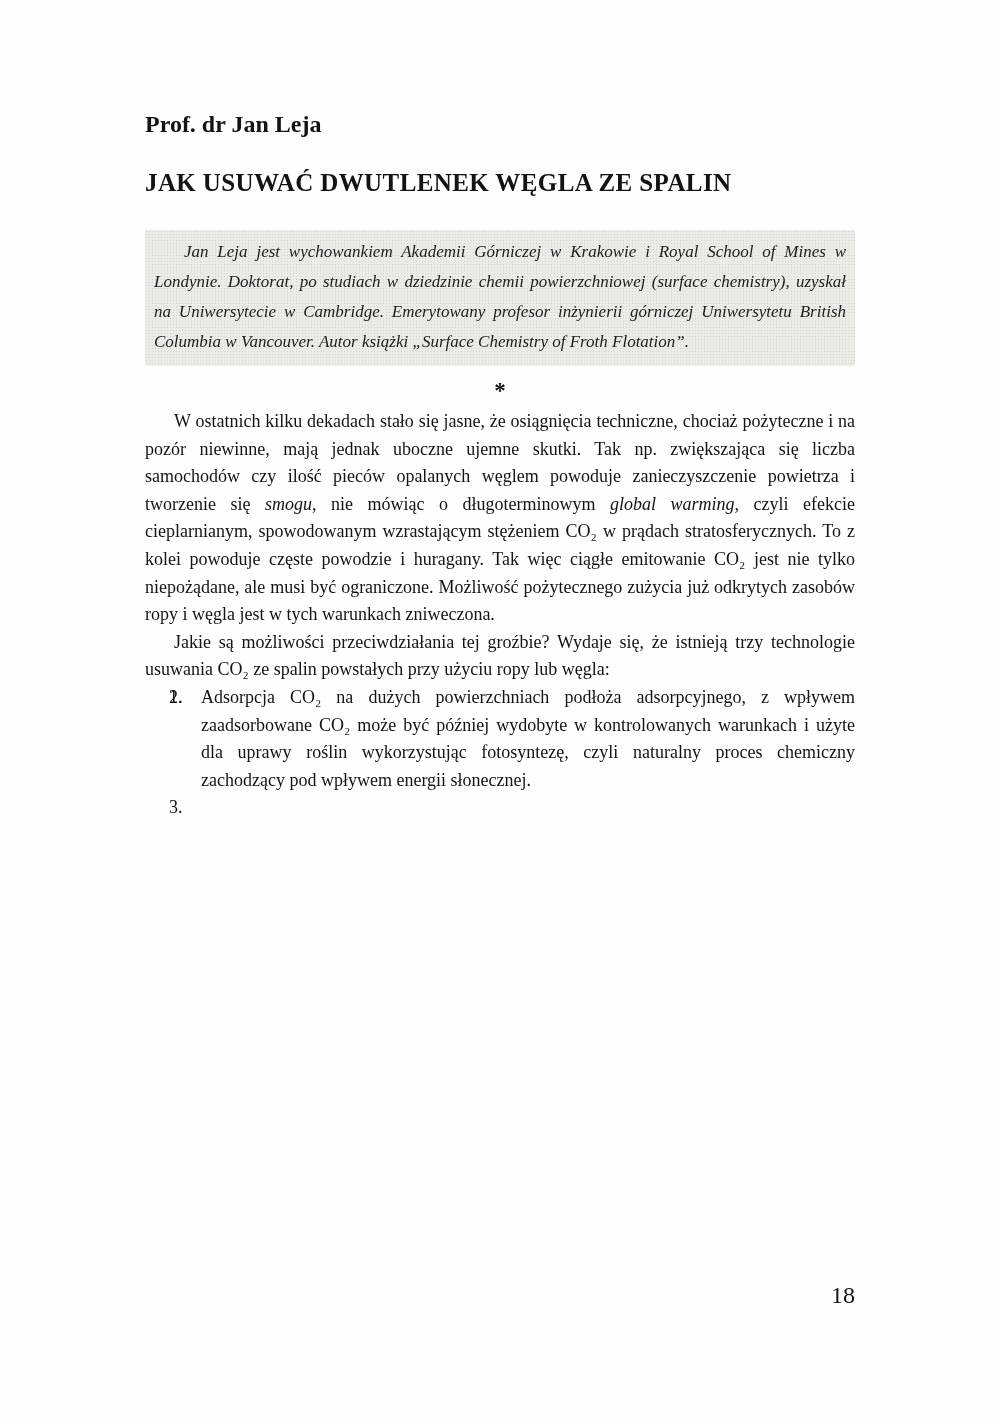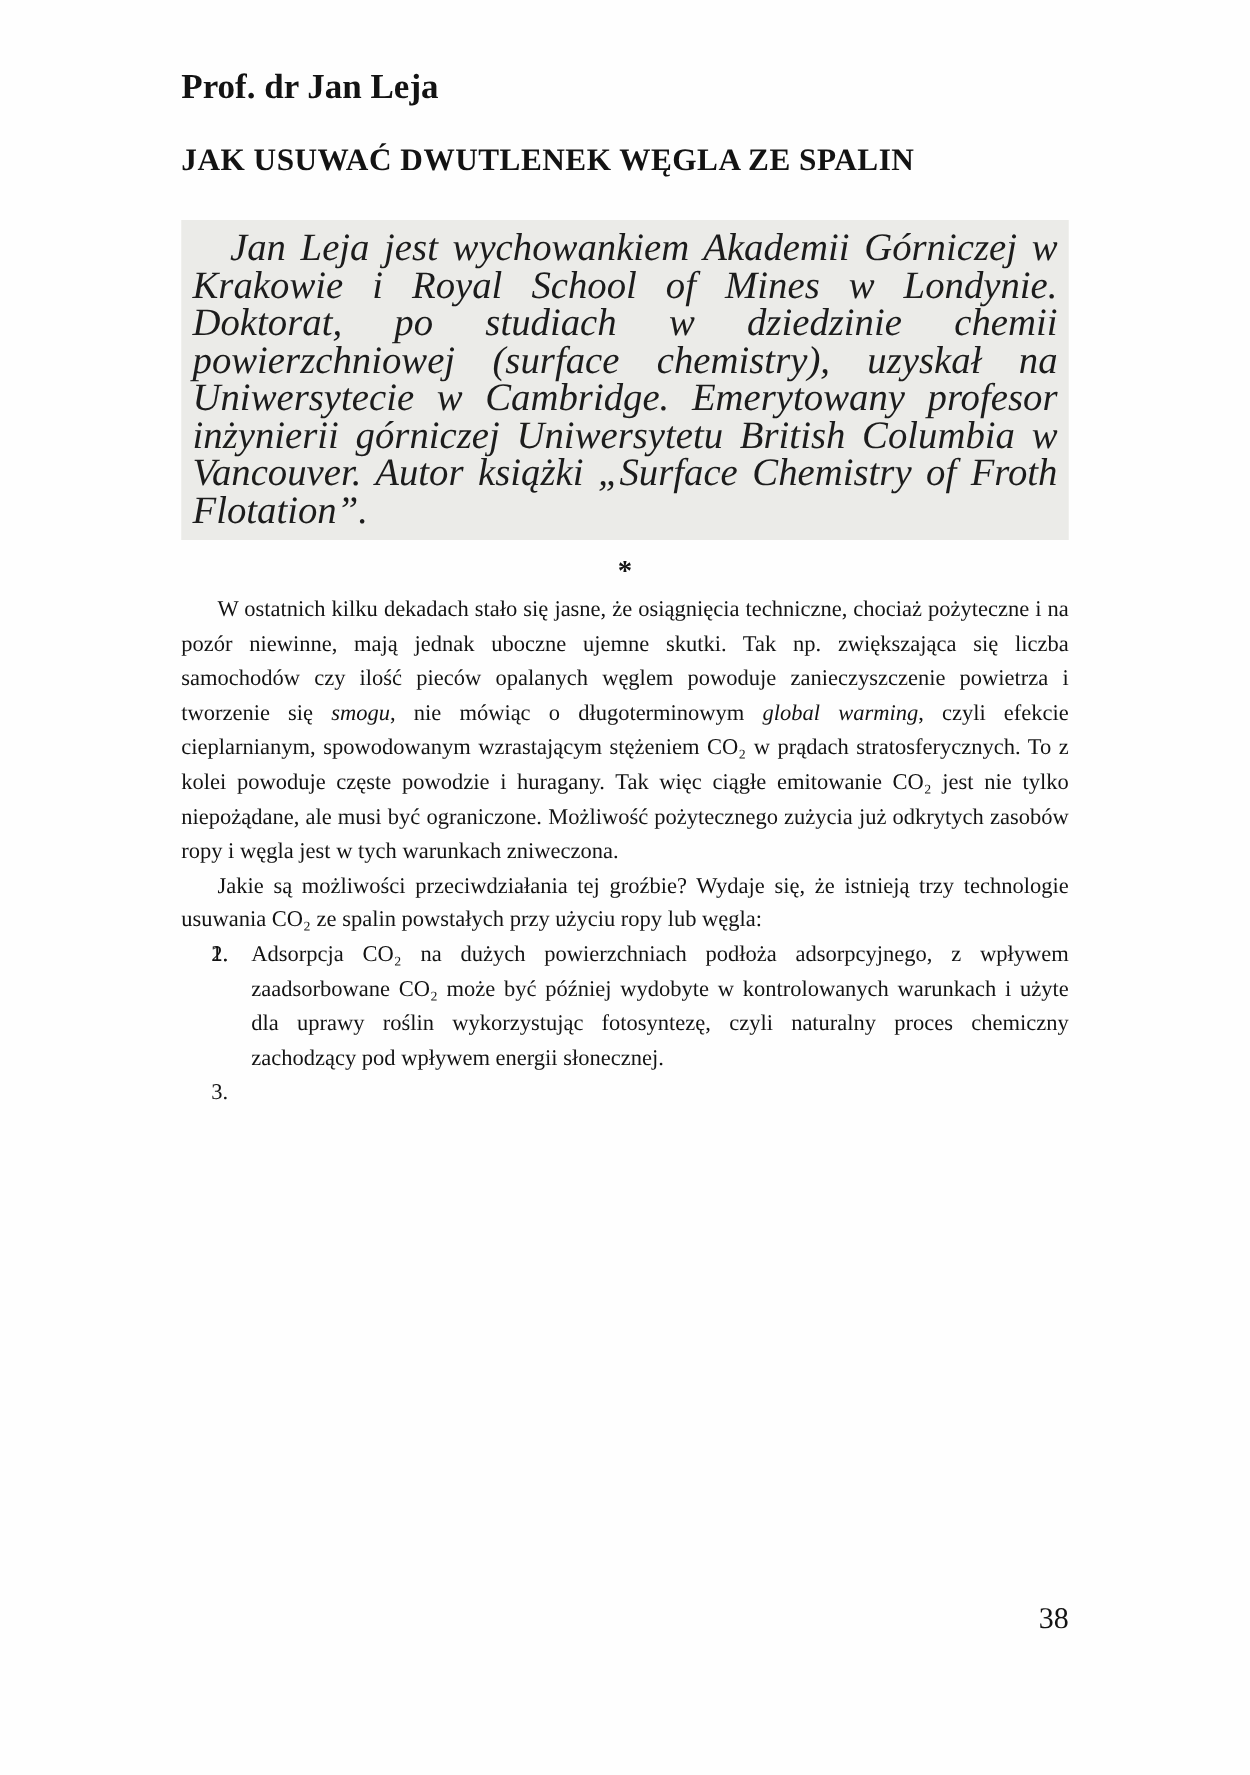--- a/index.html
+++ b/index.html
@@ -17,41 +17,41 @@
     background: #fefefe;
     overflow: hidden;
   }
   .content {
     position: absolute;
     left: 145px;
     top: 0;
     width: 710px;
   }
   .author {
-    margin-top: 56px;
+    margin-top: 110px;
     font-weight: bold;
-    font-size: 28px;
+    font-size: 24px;
     line-height: 28px;
   }
   .title {
     margin-top: 31px;
     text-align: left;
     font-weight: bold;
     font-size: 25px;
     line-height: 28px;
     letter-spacing: 0.4px;
   }
   .bio {
     margin-top: 33px;
     padding: 7px 9px 9px 9px;
     background-color: #ebebe8;
     background-image: radial-gradient(circle, rgba(150,150,145,0.28) 16%, rgba(0,0,0,0) 20%);
     background-size: 3px 3px;
     font-style: italic;
-    font-size: 31px;
+    font-size: 17px;
     line-height: 30px;
     text-align: justify;
     text-indent: 30px;
     color: #1c1c1c;
   }
   .separator {
     margin-top: 13px;
     text-align: center;
     font-size: 23px;
     line-height: 24px;
@@ -112,14 +112,14 @@
         <div class="list-item">
           <span class="list-num">3.</span>
         </div>
 
       </div>
 
 
     </div>
   </div>
 
-  <div class="page-number">38</div>
+  <div class="page-number">18</div>
 </div>
 
 </body></html>

